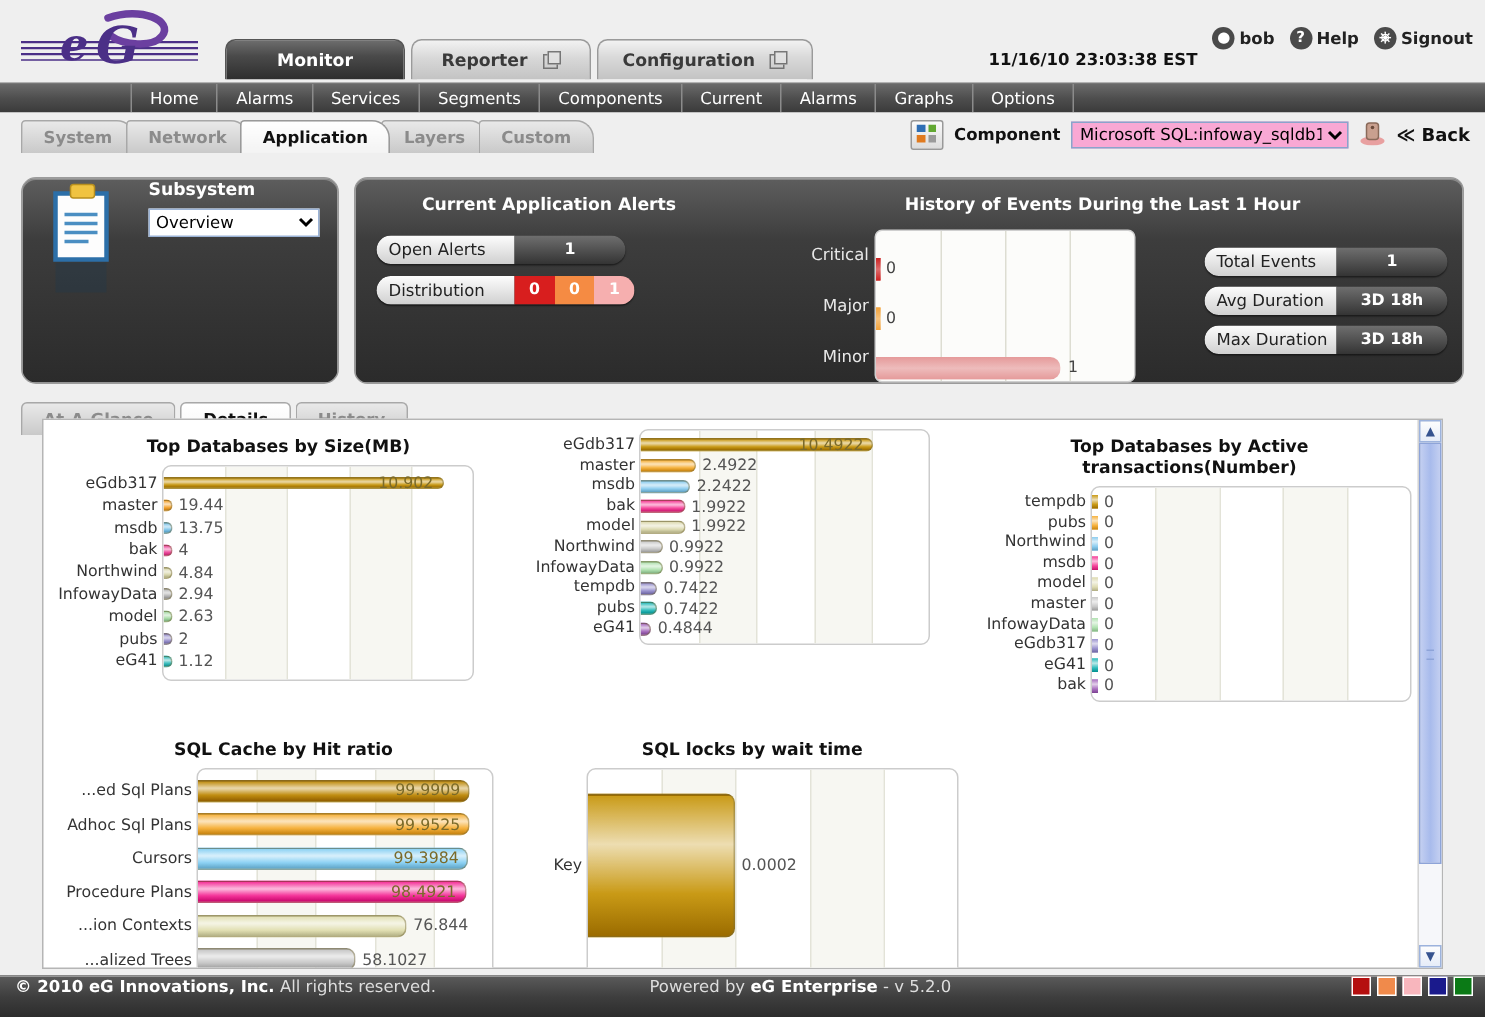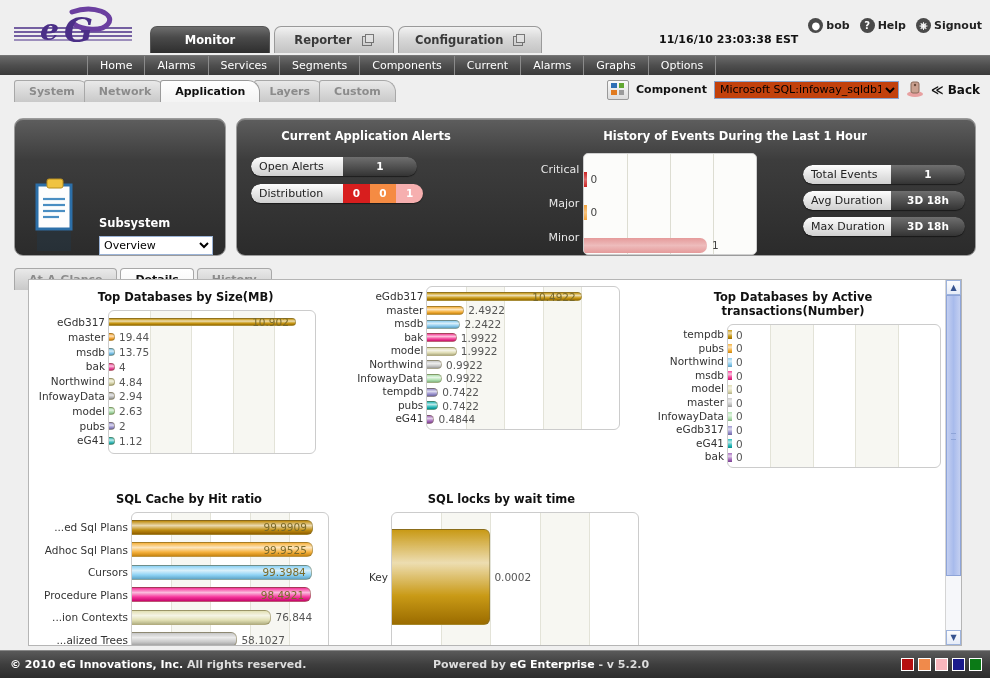--- a/index.html
+++ b/index.html
@@ -112,21 +112,21 @@
     z-index:5;
     border-color:#9a9a9a;
   }
   .comp-area {
     position:absolute; right:10px; top:4px;
     display:flex; align-items:center; gap:7px; font-size:11px;
   }
   .comp-label { font-weight:bold; color:#111; }
   .comp-sel {
     width:185px; height:18px; font-size:11px;
-    border:1px solid #8aa4cc; background:#c2410c;
+    border:1px solid #8aa4cc; background:#f9a8d4;
     font-family:"DejaVu Sans", sans-serif;
     padding:0 1px;
   }
   .ico-btn {
     width:22px; height:20px;
     border:1px solid #999; background:linear-gradient(#fafafa,#dcdcdc);
     display:flex; align-items:center; justify-content:center;
     cursor:pointer; border-radius:2px;
   }
   .back { font-weight:bold; font-size:12px; color:#111; cursor:pointer; }
@@ -140,21 +140,21 @@
   
   .panels { display:flex; gap:10px; padding:6px 14px 0 14px; }
   .dpanel {
     background:linear-gradient(to bottom,#5e5e5e 0%,#3d3d3d 30%,#2b2b2b 100%);
     border:1px solid #9b9b9b;
     border-radius:9px;
     box-shadow:inset 0 1px 0 #8a8a8a;
     height:138px;
     position:relative;
   }
-  .p-subsystem { width:212px; display:flex; align-items:flex-end; padding-left:14px; }
+  .p-subsystem { width:212px; display:flex; align-items:flex-start; padding-left:14px;border-radius:10px; }
   .p-alerts { flex:1; }
 
   .clipboard { width:56px; height:80px; position:relative; flex:0 0 56px; }
   .subsys-txt { margin-left:14px; }
   .subsys-txt .lbl { color:#fff; font-weight:bold; font-size:11.5px; margin-bottom:6px; }
   .subsys-sel {
     width:114px; height:19px; font-size:11px;
     border:1px solid #9bb3d6; background:#fff;
     font-family:"DejaVu Sans", sans-serif;
   }
@@ -269,22 +269,22 @@
     border-left:none;
   }
   .barval { position:absolute; font-size:10.5px; color:#555; white-space:nowrap; }
   .barval.inside { color:#7a6a2a; }
 
   
   .footer {
     position:absolute; left:0; bottom:0; width:990px; height:28px;
     background:linear-gradient(to bottom,#5a5a5a 0%,#3e3e3e 50%,#2c2c2c 100%);
     border-top:1px solid #888;
-    display:flex; align-items:center;
-    color:#ddd; font-size:11px;font-weight:bold;
+    display:flex; 
+    color:#ddd; font-size:11px;
   }
   .footer .copy { margin-left:10px; }
   .footer .copy b { color:#fff; }
   .footer .powered { position:absolute; left:433px; }
   .footer .powered b { color:#fff; }
   .swatches { position:absolute; right:8px; display:flex; gap:4px; }
   .sw { width:13px; height:13px; border:1px solid #fff; }
 </style>
 </head>
 <body>

